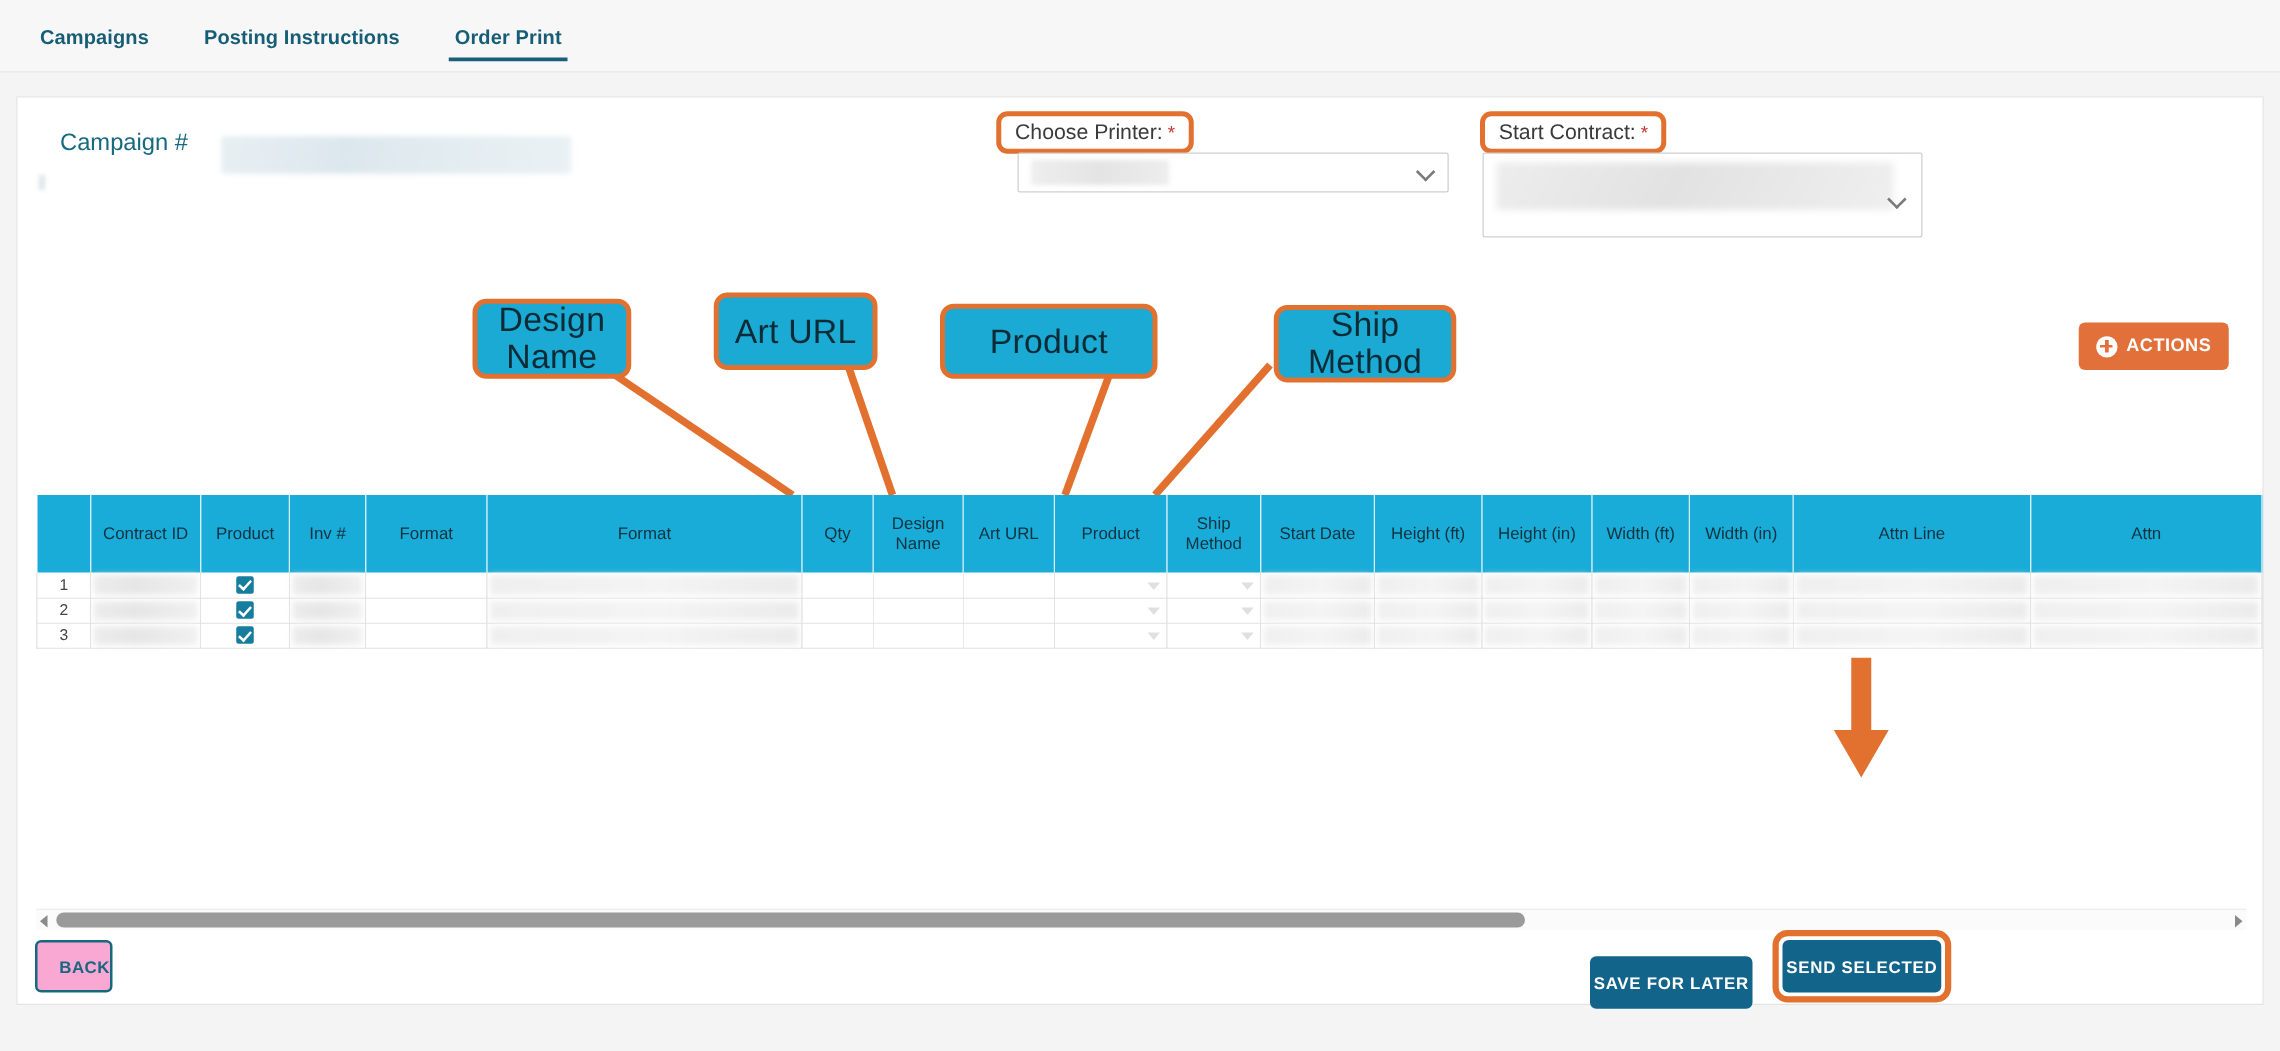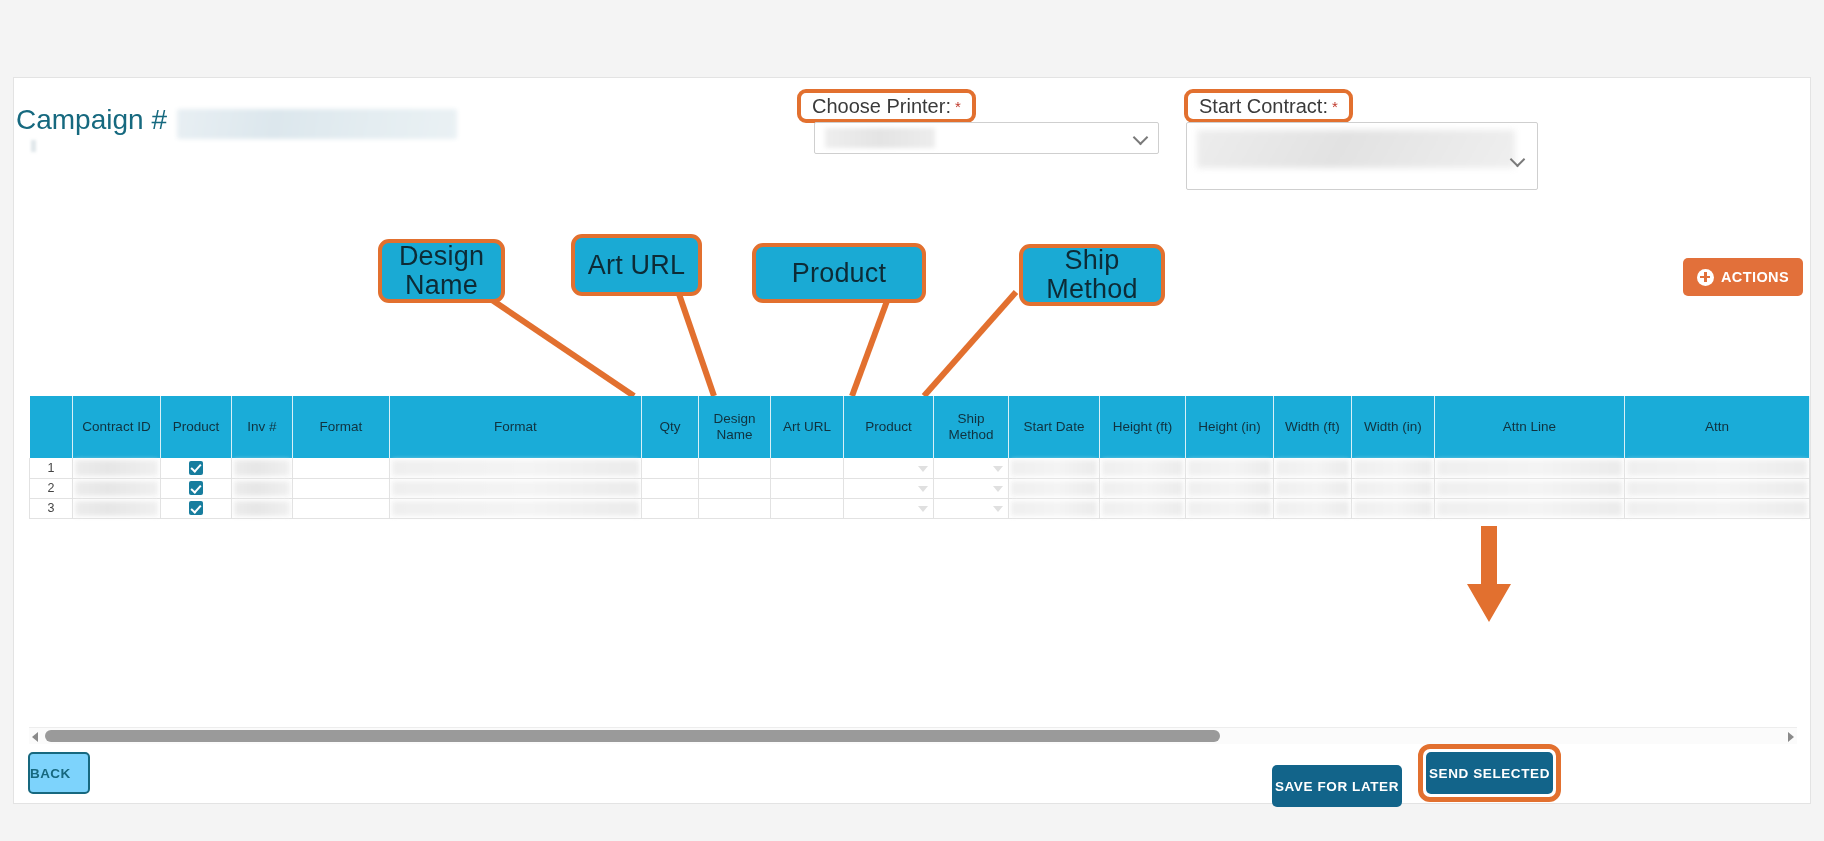--- a/index.html
+++ b/index.html
@@ -28,40 +28,40 @@
     height: 3px; background: #18607a;
   }
 
   
   .card {
     position: absolute; left: 13px; top: 77px; width: 1798px; height: 727px;
     background: #ffffff; border: 1px solid #e3e3e3;
   }
 
   .campaign-title {
-    position: absolute; left: 2px; top: 26px;
-    font-size: 28px; color: #16697f; font-weight: 400; white-space: nowrap;
+    position: absolute; left: 34px; top: 26px;
+    font-size: 19px; color: #16697f; font-weight: 400; white-space: nowrap;
   }
   .redact-title {
     position: absolute; left: 163px; top: 31px; width: 280px; height: 30px;
     background: linear-gradient(100deg,#e8eff3 0%, #dce7ed 35%, #e4edf1 70%, #eaf1f4 100%);
     filter: blur(2.2px); border-radius: 2px;
   }
   .redact-sub {
     position: absolute; left: 17px; top: 62px; width: 5px; height: 12px;
     background: #dfe6e9; filter: blur(1.5px);
   }
 
   
   .hl-label {
     position: absolute; border: 4px solid #e2702f; border-radius: 9px;
     background: #ffffff; display: flex; align-items: center;
     padding: 0 11px; height: 34px; white-space: nowrap;
   }
-  .hl-label span.txt { font-size: 20px; color: #3a3a3a; font-weight: 400; }
+  .hl-label span.txt { font-size: 17px; color: #3a3a3a; font-weight: 400; }
   .req { color: #c0392b; font-size: 15px; margin-left: 4px; }
 
   .printer-label   { left: 783px;  top: 11px; }
   .contract-label  { left: 1170px; top: 11px; }
 
   .sel-printer {
     position: absolute; left: 800px; top: 44px; width: 345px; height: 32px;
     background: #fff; border: 1px solid #cfcfcf; border-radius: 2px;
   }
   .sel-printer .redact {
@@ -85,21 +85,21 @@
   .sel-contract .redact {
     position: absolute; left: 10px; top: 7px; width: 318px; height: 38px;
     background: linear-gradient(120deg,#ededed 0%,#e2e2e2 45%,#efefef 100%); filter: blur(3px);
   }
   .sel-contract .caret { right: 10px; top: 37px; }
 
   
   .actions-btn {
     position: absolute; left: 1649px; top: 180px; width: 120px; height: 38px;
     background: #e2703a; border-radius: 5px; display: flex; align-items: center;
-    justify-content: center; gap: 7px; cursor: pointer; margin-left: 20px;
+    justify-content: center; gap: 7px; cursor: pointer;
   }
   .actions-btn .plus-icon {
     width: 17px; height: 17px; border-radius: 50%; background: #ffffff;
     position: relative; flex: none;
   }
   .actions-btn .plus-icon::before, .actions-btn .plus-icon::after {
     content: ""; position: absolute; background: #e2703a;
   }
   .actions-btn .plus-icon::before { left: 3.5px; top: 7.5px; width: 10px; height: 2.4px; }
   .actions-btn .plus-icon::after  { left: 7.3px; top: 3.8px; width: 2.4px; height: 10px; }
@@ -169,41 +169,48 @@
   .hscroll .arrow-l { left: 3px; border-right: 6px solid #8a8a8a; }
   .hscroll .arrow-r { right: 3px; border-left: 6px solid #8a8a8a; }
   .hscroll .thumb {
     position: absolute; left: 16px; top: 2px; width: 1175px; height: 12px;
     background: #9a9a9a; border-radius: 6px;
   }
 
   
   .btn-back {
     position: absolute; left: 14px; top: 674px; width: 62px; height: 42px;
-    border: 2px solid #17687f; border-radius: 5px; background: #7dd3fc;
+    border: 2px solid #17687f; border-radius: 5px; background: #f9a8d4;
     color: #17687f; font-size: 13.5px; font-weight: 700; letter-spacing: .4px;
-    display: flex; align-items: center; justify-content: flex-start; cursor: pointer;
+    display: flex; align-items: center; justify-content: flex-end; cursor: pointer;
   }
   .btn-primary {
     position: absolute; height: 42px; background: #12648a; border-radius: 5px;
     color: #fff; font-size: 13.5px; font-weight: 700; letter-spacing: .6px;
     display: flex; align-items: center; justify-content: center; cursor: pointer;
   }
   .btn-save { left: 1258px; top: 674px; width: 130px; margin-top: 13px; }
   .btn-send { left: 1412px; top: 674px; width: 127px; }
   .send-ring {
     position: absolute; left: 1404px; top: 666px; width: 143px; height: 58px;
     border: 5px solid #e2702f; border-radius: 12px; pointer-events: none;
   }
 </style>
 </head>
 <body>
 
 <div id="root">
 
+  <div class="tabbar">
+    <div class="tabs">
+      <div class="tab"><span>Campaigns</span></div>
+      <div class="tab"><span>Posting Instructions</span></div>
+      <div class="tab active"><span>Order Print</span></div>
+    </div>
+  </div>
 
   <div class="card">
 
     <div class="campaign-title">Campaign #</div>
     <div class="redact-title"></div>
     <div class="redact-sub"></div>
 
     <div class="hl-label printer-label">
       <span class="txt">Choose Printer:</span>
       <span class="req">*</span>

